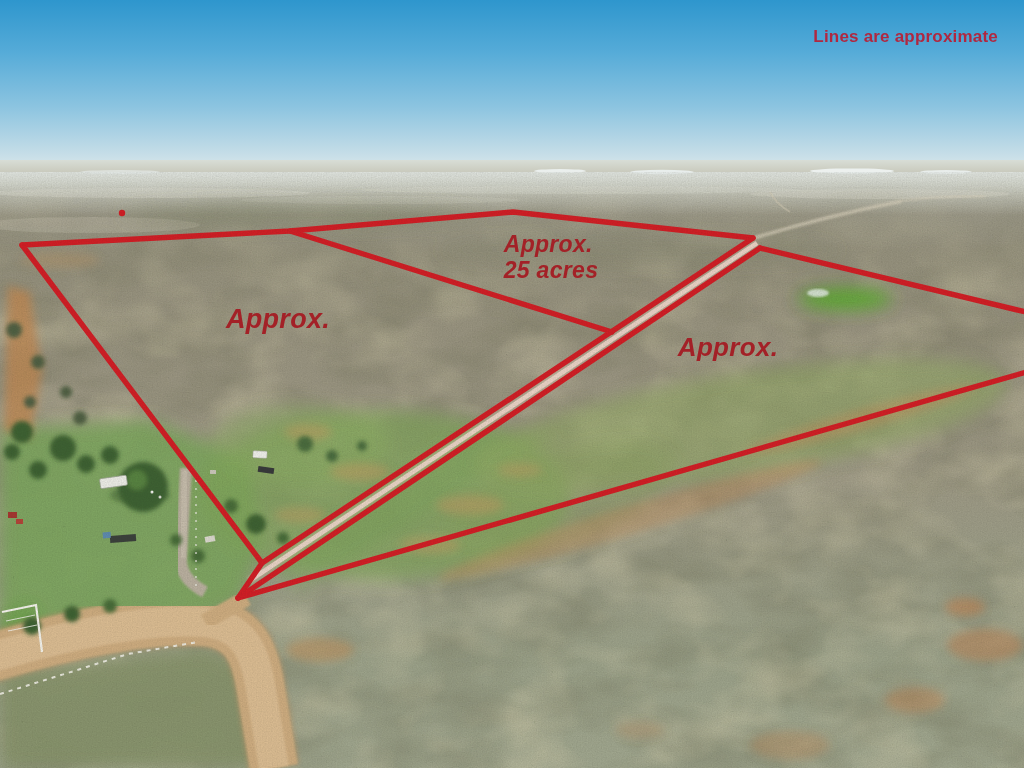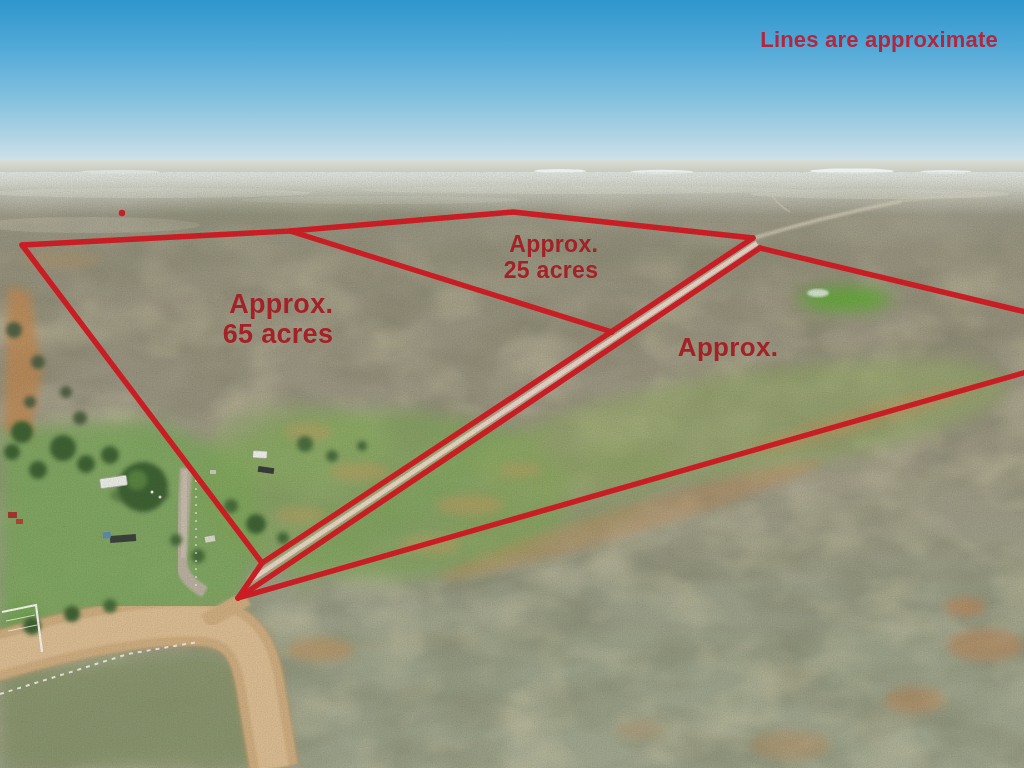--- a/index.html
+++ b/index.html
@@ -8,30 +8,31 @@
     --disclaimer-color:#b02840;
   }
   html,body{margin:0;padding:0;background:#222;}
   .stage{
     position:relative;width:1024px;height:768px;overflow:hidden;
     font-family:"Liberation Sans",sans-serif;background:#9aa08a;
   }
   .stage svg{position:absolute;left:0;top:0;display:block;}
   .bline{fill:none;stroke:var(--line-color);stroke-width:5.4;stroke-linejoin:round;stroke-linecap:round;}
   .plabel{
-    position:absolute;transform:translate(-50%,-50%);text-align:right;
+    position:absolute;transform:translate(-50%,-50%);text-align:left;
     font-weight:600;color:var(--label-color);white-space:nowrap;z-index:3;
     letter-spacing:.3px;
+    font-style:italic;
   }
   .plabel span{display:block;}
   #lbl-65{left:278px;top:319px;font-size:27px;line-height:30px;}
   #lbl-45{left:551px;top:257px;font-size:23px;line-height:26px;}
   #lbl-40{left:728px;top:347px;font-size:26px;line-height:30px;}
   .disclaimer{
-    position:absolute;top:27px;right:26px;font-size:22px;font-weight:600;
+    position:absolute;top:27px;right:26px;font-size:17px;font-weight:600;
     color:var(--disclaimer-color);z-index:3;letter-spacing:.2px;
   }
 </style>
 </head>
 <body>
 
 <div class="stage">
 
 <svg width="1024" height="768" viewBox="0 0 1024 768">
   <defs>
@@ -283,21 +284,20 @@
 
   <g>
     <rect x="0" y="172" width="1024" height="596" filter="url(#fGrain)" opacity="0.12"></rect>
   </g>
 </svg>
 
 <div class="disclaimer">Lines are approximate</div>
 
 <div class="plabel" id="lbl-65">
   <span>Approx.</span>
-  <span>65 acres</span>
 </div>
 
 <div class="plabel" id="lbl-45">
   <span>Approx.</span>
   <span>25 acres</span>
 </div>
 
 <div class="plabel" id="lbl-40">
   <span>Approx.</span>
 </div>

